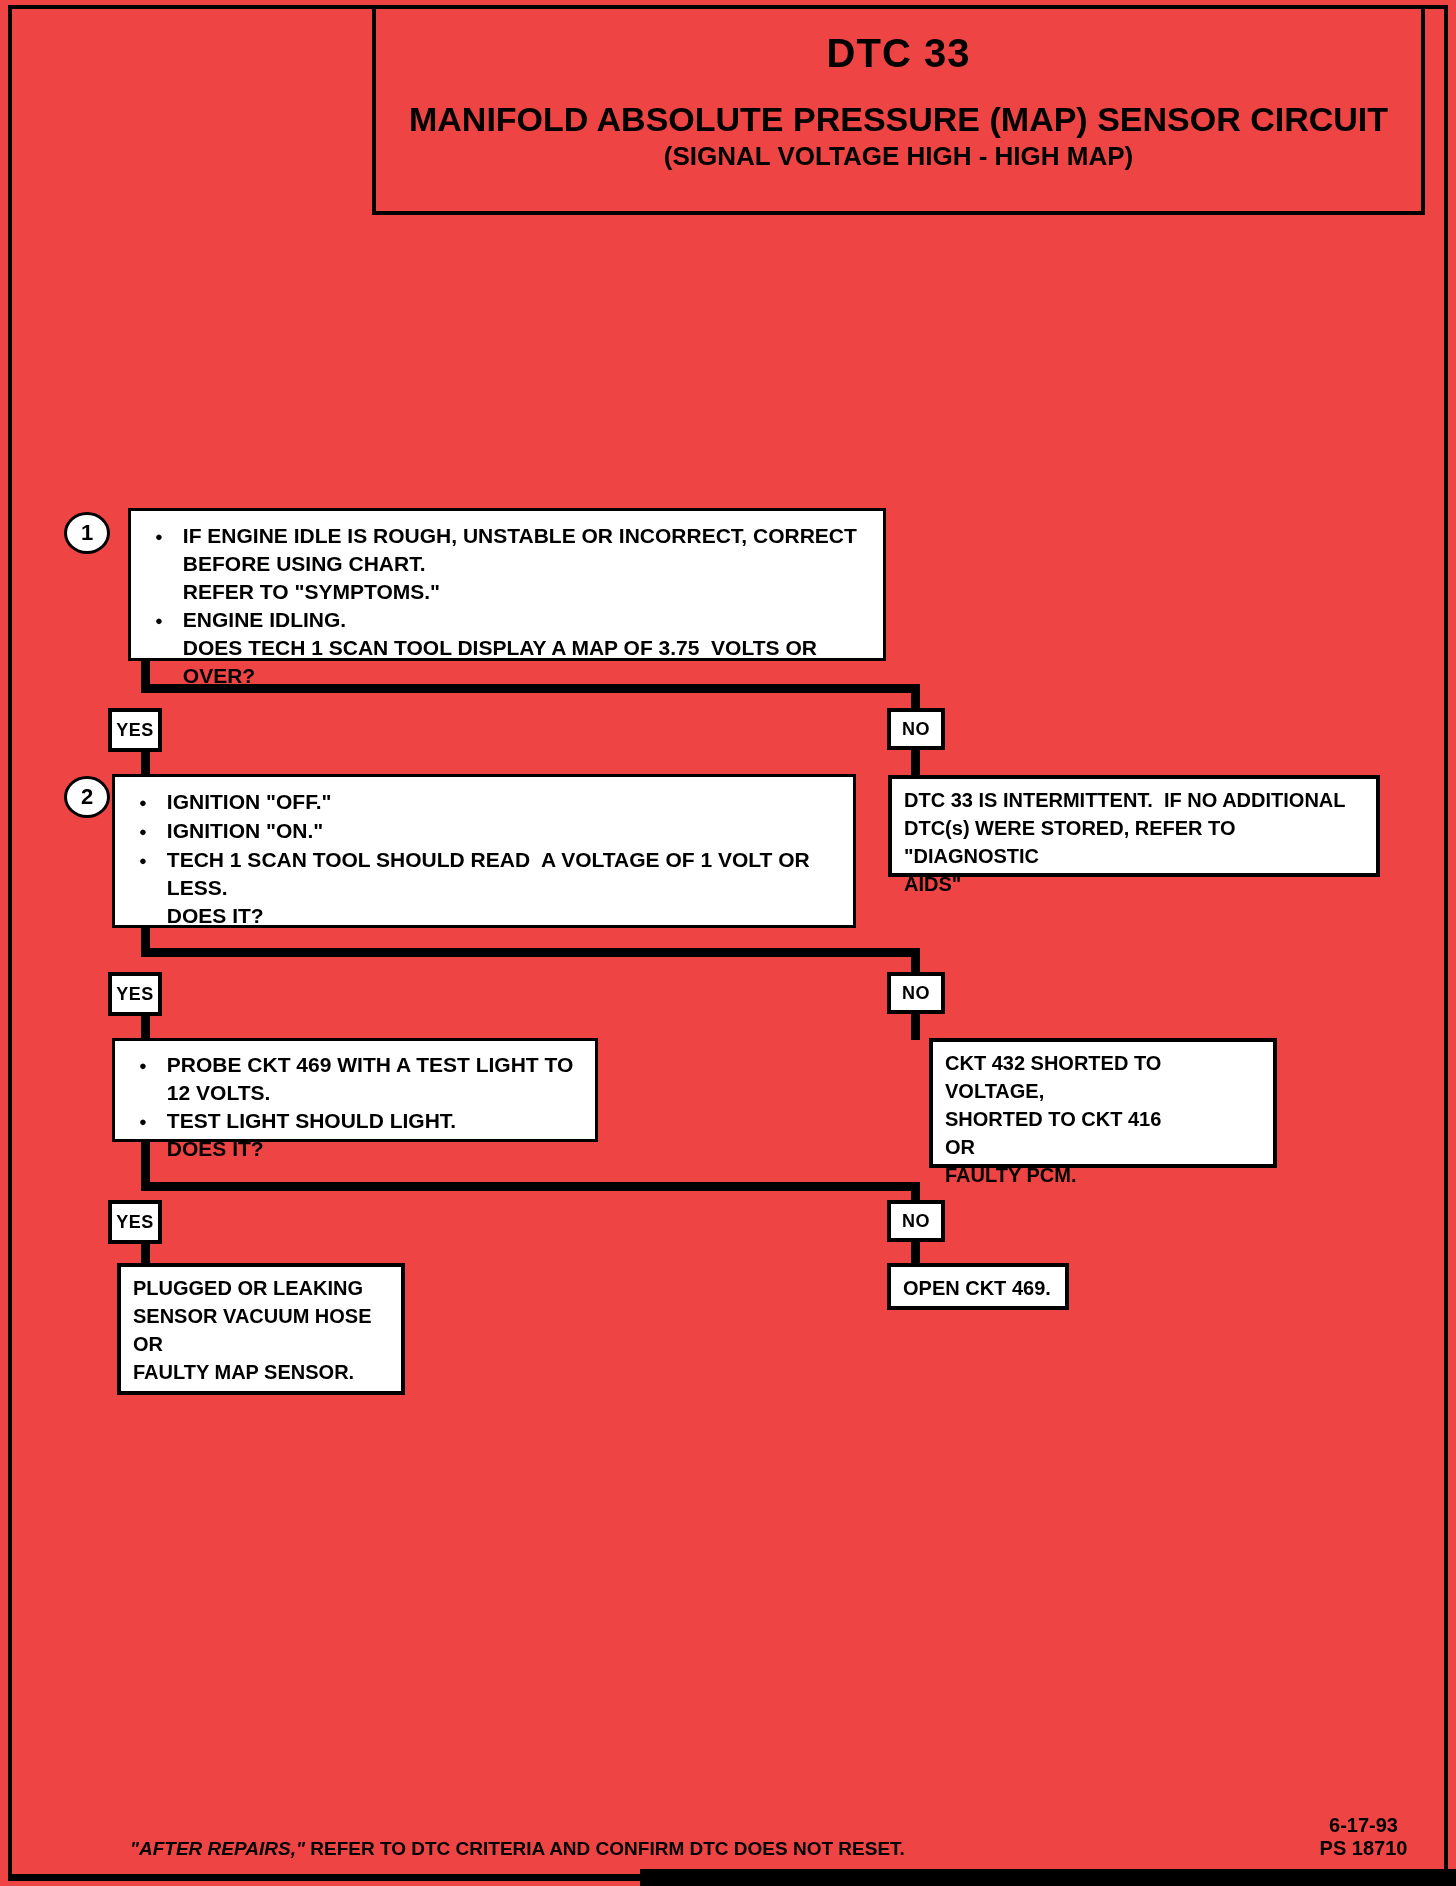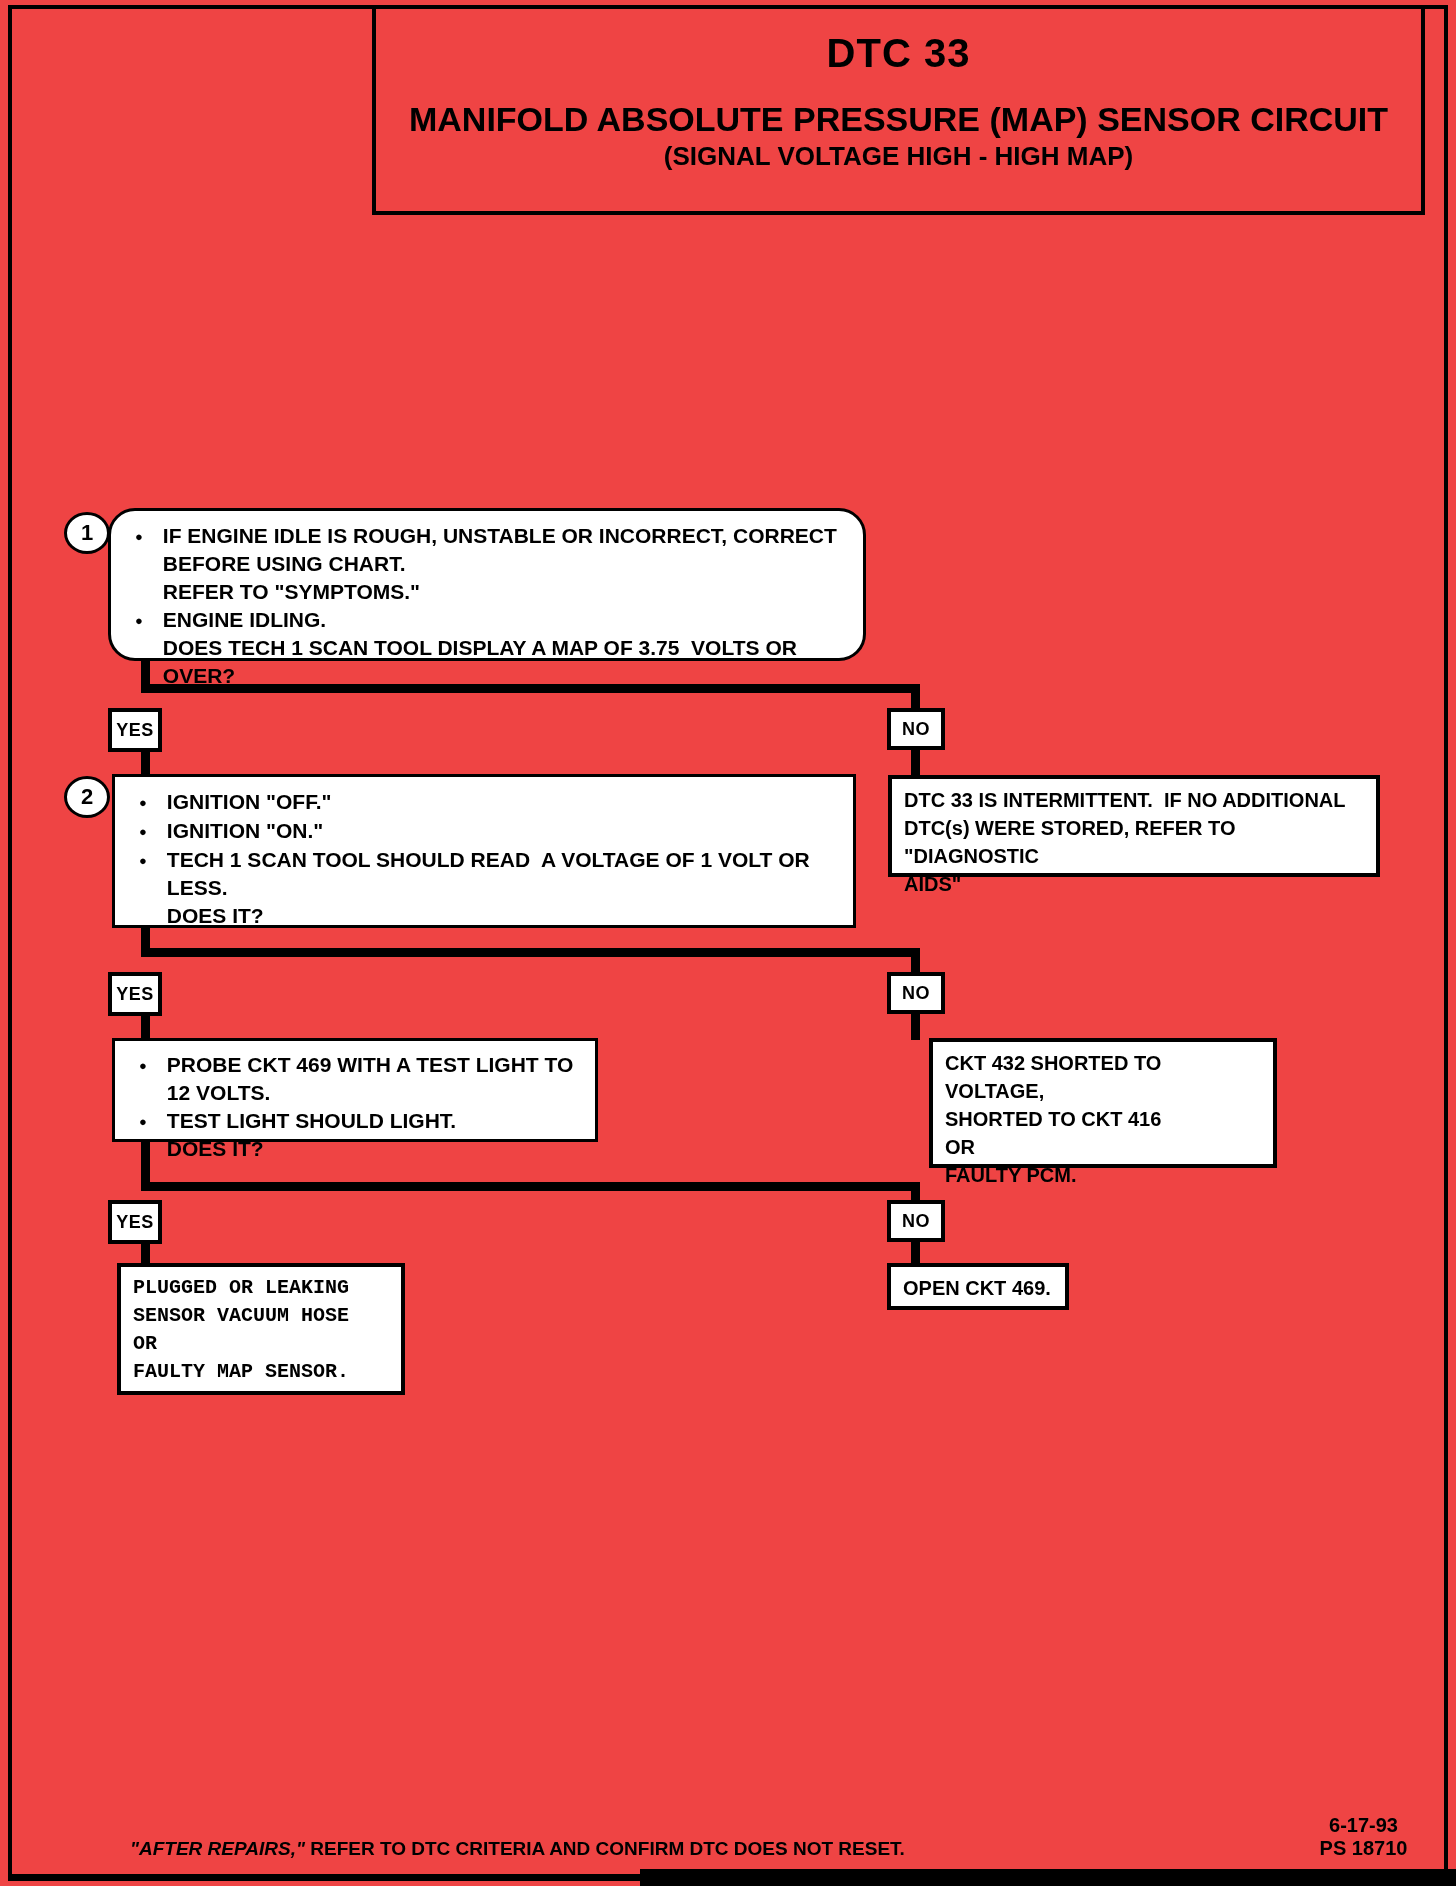--- a/index.html
+++ b/index.html
@@ -63,21 +63,21 @@
 
   <div class="title-block">
     <div class="title-code">DTC 33</div>
     <div class="title-heading">MANIFOLD ABSOLUTE PRESSURE (MAP) SENSOR CIRCUIT</div>
     <div class="title-subheading">(SIGNAL VOLTAGE HIGH - HIGH MAP)</div>
   </div>
 
   <div class="circle" style="left:64px; top:512px;">
     <span>1</span>
   </div>
-  <div class="box" style="left:108px; top:508px; width:758px; height:153px;border-radius:27px;">
+  <div class="box" style="left:128px; top:508px; width:758px; height:153px;">
     <div class="bullets">
       <div class="brow">
           <span class="btxt">IF ENGINE IDLE IS ROUGH, UNSTABLE OR INCORRECT, CORRECT
 BEFORE USING CHART.
 REFER TO "SYMPTOMS."</span>
         </div>
       <div class="brow">
           <span class="btxt">ENGINE IDLING.
 DOES TECH 1 SCAN TOOL DISPLAY A MAP OF 3.75  VOLTS OR OVER?</span>
         </div>
@@ -158,21 +158,21 @@
   <div class="branch" style="left:108px; top:1200px; width:54px; height:44px;">
     <span>YES</span>
   </div>
   <div class="branch" style="left:887px; top:1200px; width:58px; height:42px;">
     <span>NO</span>
   </div>
 
   <div class="line" style="left:141px; top:1244px; width:9px; height:20px;"></div>
   <div class="line" style="left:911px; top:1242px; width:9px; height:22px;"></div>
 
-  <div class="tbox" style="left:117px; top:1263px; width:288px; height:132px;font-family:Liberation Mono, monospace;">PLUGGED OR LEAKING
+  <div class="tbox" style="left:117px; top:1263px; width:288px; height:132px;">PLUGGED OR LEAKING
 SENSOR VACUUM HOSE
 OR
 FAULTY MAP SENSOR.</div>
   <div class="tbox" style="left:887px; top:1263px; width:182px; height:47px;">OPEN CKT 469.</div>
 
   <div class="footer-note">
     <span class="it">"AFTER REPAIRS,"</span><span> REFER TO DTC CRITERIA AND CONFIRM DTC DOES NOT RESET.</span>
   </div>
   <div class="doc-info">
     <div>6-17-93</div>

